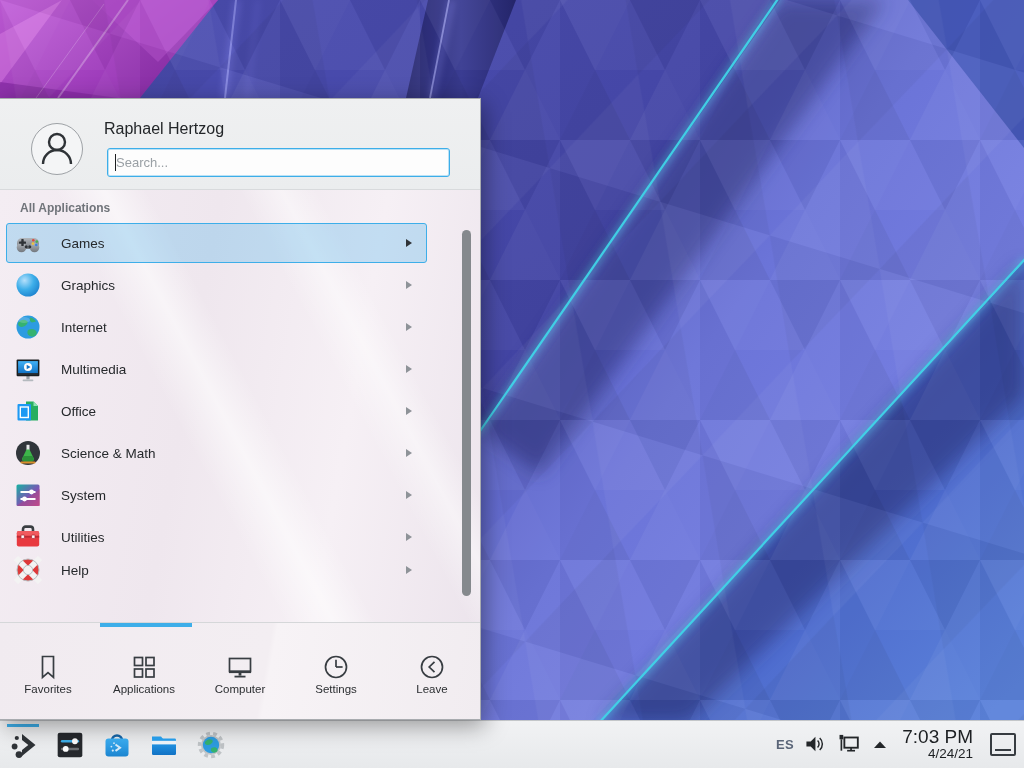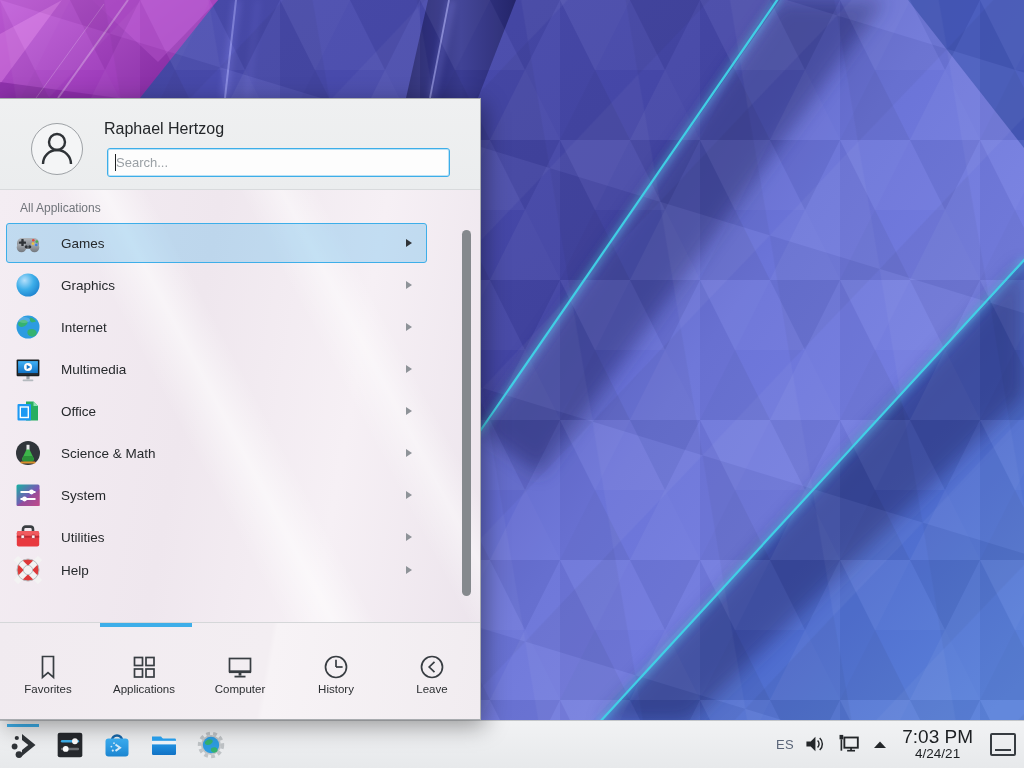--- a/index.html
+++ b/index.html
@@ -43,21 +43,21 @@
   .search-wrap input::placeholder { color:#9aa0a5; opacity:1; }
   .search-caret { position:absolute; left:8px; top:6px; width:1px; height:17px; background:#1b1e20; }
 
   .menu-list {
     position:relative; flex:1 1 auto; overflow:hidden;
     background:
       linear-gradient(62deg, rgba(255,255,255,0) 40%, rgba(255,255,255,.55) 47%, rgba(255,255,255,0) 53%),
       linear-gradient(62deg, rgba(255,255,255,0) 66%, rgba(255,255,255,.45) 72%, rgba(255,255,255,0) 77%),
       linear-gradient(100deg,#f4edf3 0%, #efe7ee 40%, #f6f0f5 70%, #ece4ec 100%);
   }
-  .section-label { position:absolute; left:20px; top:11px; font-size:12px; color:#70747a; }
+  .section-label { position:absolute; left:20px; top:11px; font-size:12px; color:#70747a;font-weight:bold; }
   .items { position:absolute; left:6px; top:33px; width:421px; display:flex; flex-direction:column; gap:2px; }
   .menu-item {
     height:40px; display:flex; align-items:center; padding:0 10px 0 7px;
     border:1px solid transparent; border-radius:3px; cursor:default;
   }
   .menu-item.selected { background:rgba(61,174,233,.28); border-color:#3daee9; }
   .menu-item:last-child { margin-top:-9px; }
   .mi-icon { width:28px; height:28px; flex:0 0 28px; display:block; }
   .mi-icon svg { display:block; }
   .mi-label { margin-left:19px; font-size:13.5px; color:#26292c; flex:1 1 auto; }
@@ -89,22 +89,22 @@
     border-top:1px solid rgba(160,164,168,.5);
     display:flex; align-items:center;
   }
   .task-icons { display:flex; align-items:center; gap:7px; padding-left:3px; }
   .task-btn { position:relative; width:40px; height:46px; display:flex; align-items:center; justify-content:center; }
   .task-btn.active::before {
     content:""; position:absolute; top:2px; left:4px; right:4px; height:3px; background:#3daee9;
   }
   .tb-spacer { flex:1 1 auto; }
   .tray { display:flex; align-items:center; gap:9px; padding-right:8px; }
-  .kbd-layout { font-size:13px; font-weight:normal; color:#5a6578; letter-spacing:.5px; }
-  .clock { text-align:center; color:#1c1f22; line-height:1.05; margin:0 4px; }
+  .kbd-layout { font-size:13px; font-weight:bold; color:#5a6578; letter-spacing:.5px; }
+  .clock { text-align:right; color:#1c1f22; line-height:1.05; margin:0 4px; }
   .clock .time { font-size:19px; }
   .clock .date { font-size:13.5px; }
   .show-desktop {
     position:relative; width:26px; height:23px; border:2px solid #373c41; border-radius:2px; background:transparent; margin-left:4px;
   }
   .show-desktop::after {
     content:""; position:absolute; left:3px; right:3px; bottom:3px; height:2px; background:#373c41;
   }
 </style>
 </head>
@@ -406,21 +406,21 @@
             <line x1="9.5" y1="24.6" x2="20.5" y2="24.6" stroke="#383d42" stroke-width="1.8"></line>
           </svg>
           <span class="tab-label">Computer</span>
         </div>
         <div class="tab">
           <svg width="30" height="30" viewBox="0 0 30 30">
             <circle cx="15" cy="15" r="10.5" fill="none" stroke="#383d42" stroke-width="1.7"></circle>
             <line x1="15" y1="15" x2="15" y2="7.8" stroke="#383d42" stroke-width="1.7"></line>
             <line x1="15" y1="15" x2="21.6" y2="15" stroke="#383d42" stroke-width="1.7"></line>
           </svg>
-          <span class="tab-label">History</span>
+          <span class="tab-label">Settings</span>
         </div>
         <div class="tab">
           <svg width="30" height="30" viewBox="0 0 30 30">
             <circle cx="15" cy="15" r="10.5" fill="none" stroke="#383d42" stroke-width="1.7"></circle>
             <path d="M17.5,9.8 L12.2,15 L17.5,20.2" fill="none" stroke="#383d42" stroke-width="1.7"></path>
           </svg>
           <span class="tab-label">Leave</span>
         </div>
       </div>
     </div>

